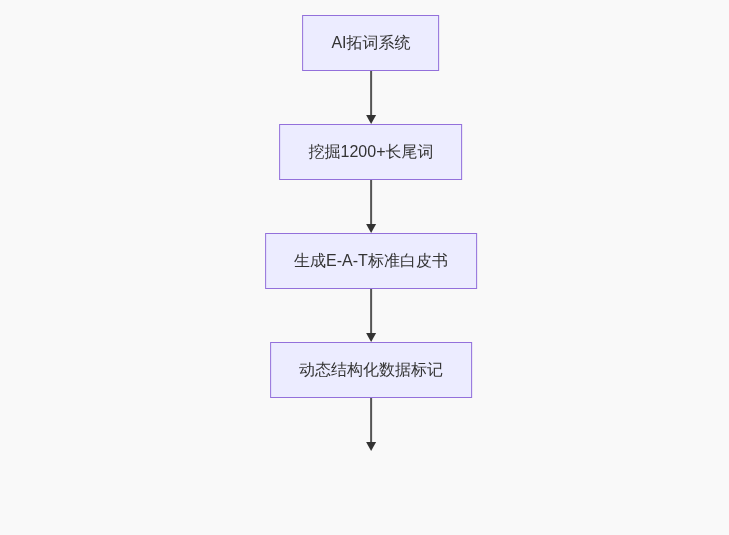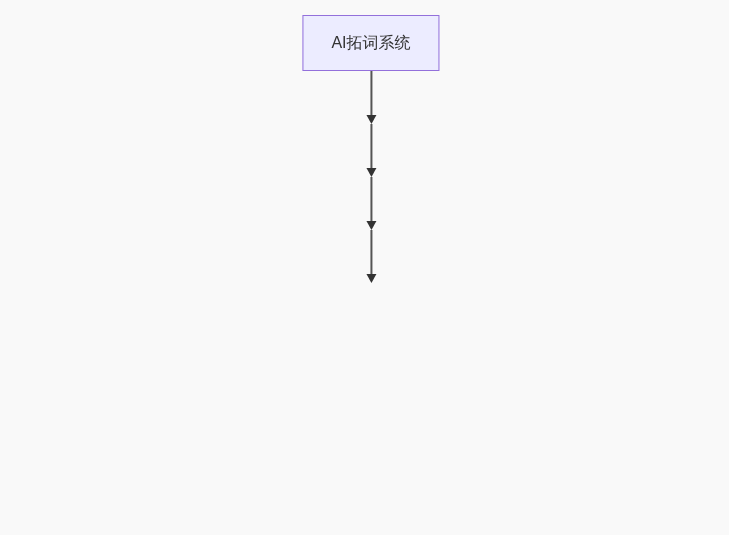--- a/index.html
+++ b/index.html
@@ -59,26 +59,29 @@
 </head>
 <body>
 
 <div class="canvas">
   <div class="flow-column" id="flow-column">
       <div class="flow-node">AI拓词系统</div>
       <div class="connector">
         <div class="edge-line"></div>
         <div class="arrowhead"></div>
       </div>
+      <div class="flow-node">挖掘1200+长尾词</div>
       <div class="connector">
         <div class="edge-line"></div>
         <div class="arrowhead"></div>
       </div>
+      <div class="flow-node">生成E-A-T标准白皮书</div>
       <div class="connector">
         <div class="edge-line"></div>
         <div class="arrowhead"></div>
       </div>
+      <div class="flow-node">动态结构化数据标记</div>
       <div class="connector">
         <div class="edge-line"></div>
         <div class="arrowhead"></div>
       </div>
     </div>
 </div>
 
 </body></html>

